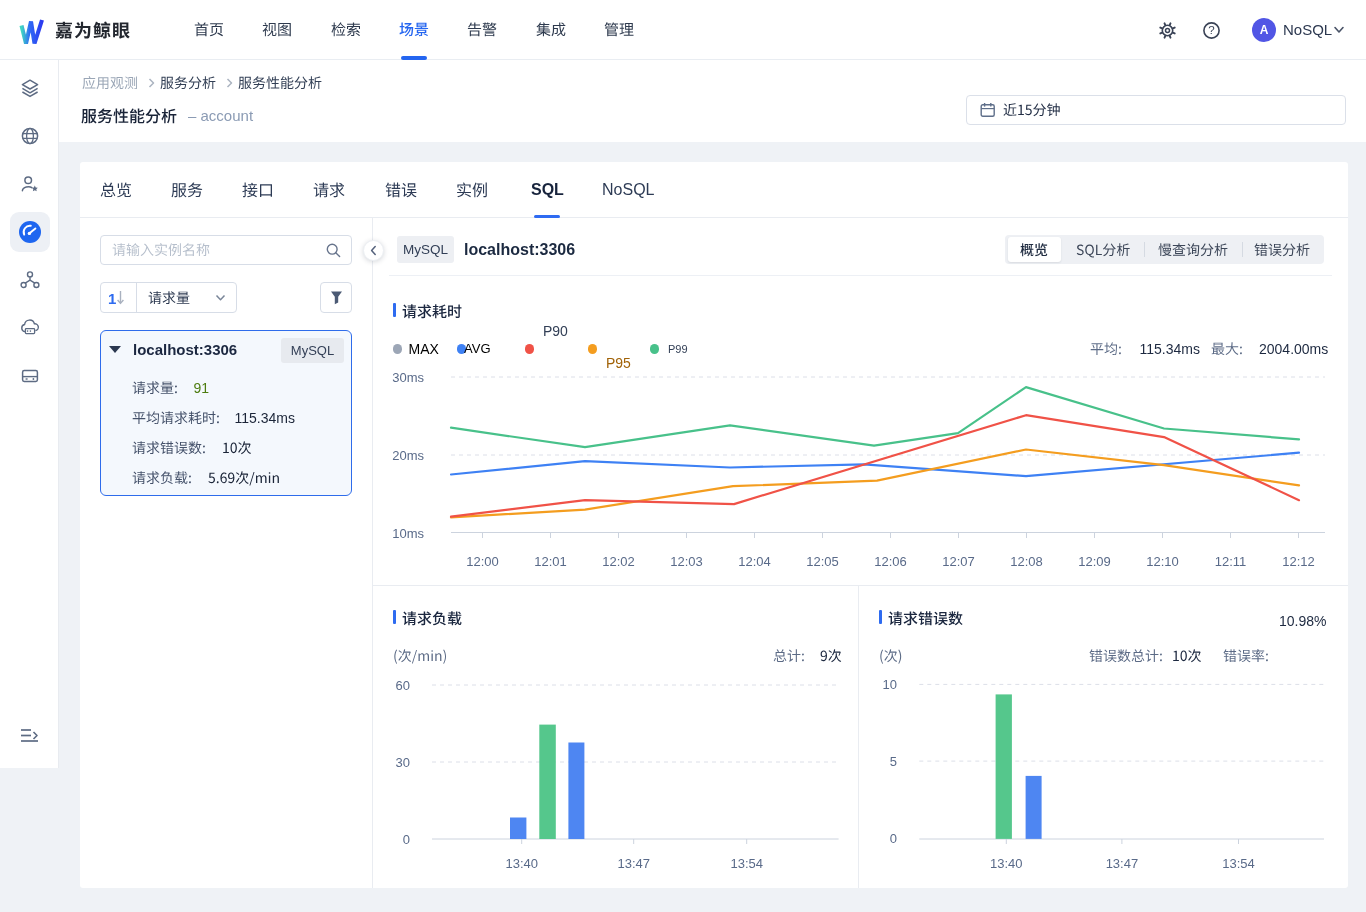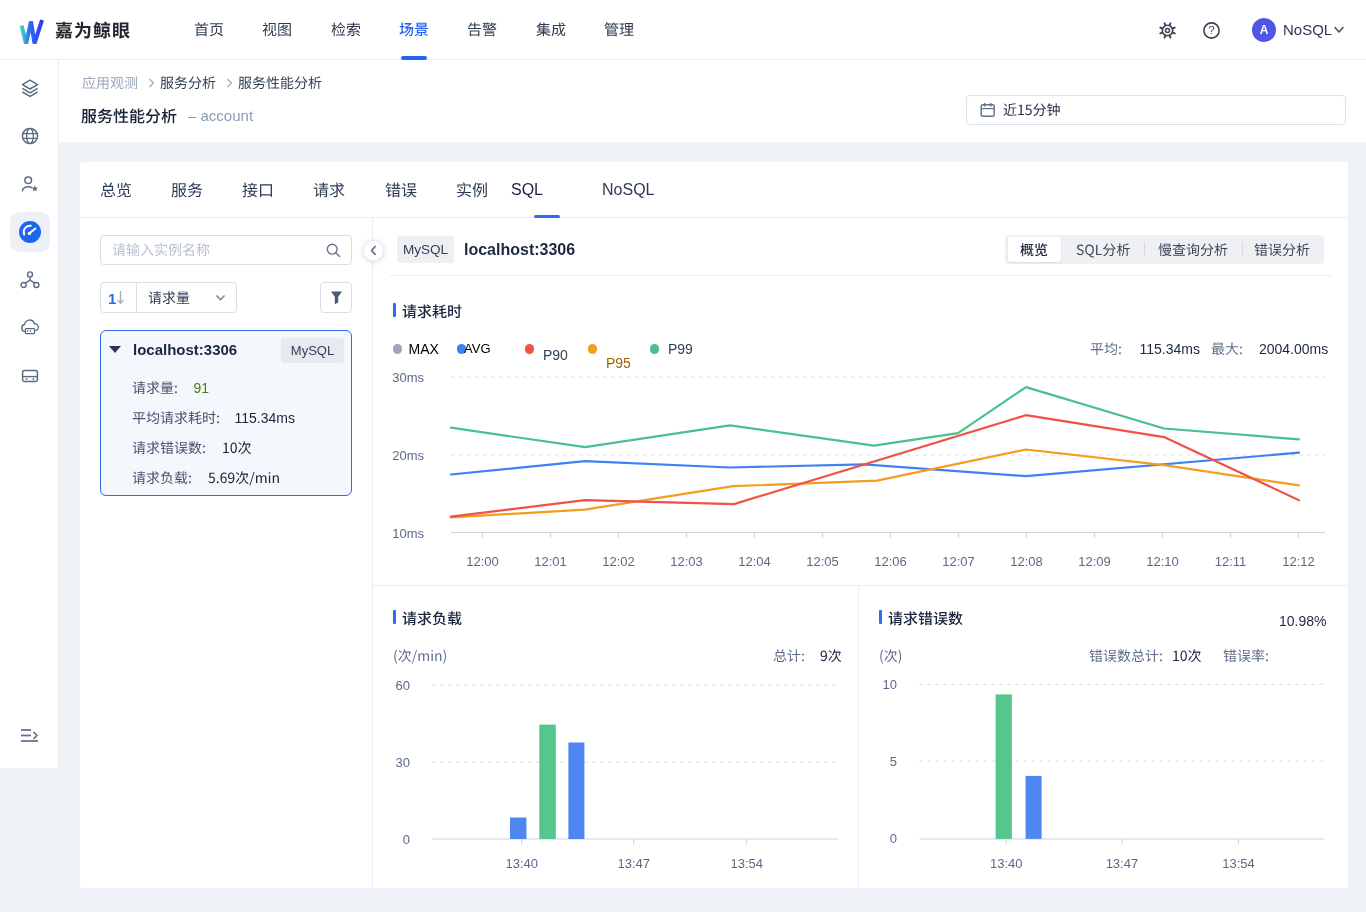--- a/index.html
+++ b/index.html
@@ -154,21 +154,21 @@
   </svg>
 <svg style="position:absolute;left:313.4px;top:179.5px;" width="34" height="21" viewBox="0 -16 34 21">
     <path fill="#2d3b55" d="M1.7 -12.4C2.5 -11.6 3.6 -10.5 4.1 -9.9L4.9 -10.7C4.4 -11.4 3.3 -12.4 2.5 -13.1ZM0.7 -8.4V-7.3H3.1V-1.4C3.1 -0.7 2.6 -0.2 2.3 -0C2.5 0.2 2.8 0.7 2.9 1C3.2 0.7 3.6 0.3 6.3 -1.8C6.2 -2 6 -2.5 5.9 -2.8L4.2 -1.5V-8.4ZM7.9 -3.4H12.9V-2.1H7.9ZM7.9 -4.2V-5.5H12.9V-4.2ZM9.8 -13.4V-12.2H6.1V-11.3H9.8V-10.2H6.5V-9.4H9.8V-8.3H5.6V-7.3H15.4V-8.3H11V-9.4H14.4V-10.2H11V-11.3H14.9V-12.2H11V-13.4ZM6.8 -6.4V1.3H7.9V-1.2H12.9V-0.1C12.9 0.1 12.8 0.2 12.6 0.2C12.4 0.2 11.6 0.2 10.8 0.2C11 0.5 11.1 0.9 11.2 1.2C12.3 1.2 13.1 1.2 13.5 1C14 0.8 14.1 0.5 14.1 -0.1V-6.4Z M17.9 -8C18.9 -7.1 20 -5.8 20.5 -4.9L21.5 -5.7C21 -6.5 19.8 -7.8 18.8 -8.6ZM16.7 -1.4 17.4 -0.3C19.1 -1.3 21.3 -2.6 23.4 -3.9V-0.4C23.4 -0 23.2 0 22.9 0.1C22.6 0.1 21.6 0.1 20.5 0C20.7 0.4 20.8 1 20.9 1.3C22.3 1.3 23.3 1.3 23.8 1.1C24.4 0.9 24.6 0.5 24.6 -0.4V-6.7C26 -3.8 28 -1.3 30.6 -0.1C30.8 -0.4 31.2 -0.9 31.5 -1.1C29.7 -1.9 28.2 -3.2 27 -4.8C28 -5.7 29.4 -7 30.3 -8.1L29.3 -8.9C28.6 -7.9 27.4 -6.6 26.4 -5.7C25.6 -6.8 25 -8.1 24.6 -9.4V-9.6H31V-10.8H29.1L29.7 -11.5C29.1 -12.1 27.8 -12.8 26.8 -13.3L26.1 -12.6C27 -12.1 28.2 -11.3 28.9 -10.8H24.6V-13.4H23.4V-10.8H17V-9.6H23.4V-5.1C20.9 -3.7 18.3 -2.3 16.7 -1.4Z"></path>
   </svg>
 <svg style="position:absolute;left:384.7px;top:179.5px;" width="34" height="21" viewBox="0 -16 34 21">
     <path fill="#2d3b55" d="M2.8 -13.4C2.4 -11.9 1.6 -10.5 0.6 -9.6C0.8 -9.3 1.1 -8.7 1.2 -8.5C1.7 -9 2.2 -9.7 2.6 -10.4H6.4V-11.5H3.2C3.5 -12 3.7 -12.6 3.9 -13.1ZM1 -5.5V-4.4H3.2V-1.2C3.2 -0.5 2.8 -0.1 2.5 0.1C2.7 0.3 2.9 0.8 3 1.1C3.3 0.8 3.7 0.5 6.4 -1C6.3 -1.2 6.2 -1.7 6.2 -2L4.3 -1V-4.4H6.5V-5.5H4.3V-7.7H6.2V-8.8H1.7V-7.7H3.2V-5.5ZM12 -13.4V-11.3H9.8V-13.4H8.7V-11.3H7.1V-10.3H8.7V-8.2H6.7V-7.1H15.3V-8.2H13.1V-10.3H15V-11.3H13.1V-13.4ZM9.8 -10.3H12V-8.2H9.8ZM8.8 -2.1H13.1V-0.4H8.8ZM8.8 -3.1V-4.8H13.1V-3.1ZM7.6 -5.8V1.2H8.8V0.6H13.1V1.2H14.3V-5.8Z M24 -11.6H29.1V-9.4H24ZM22.8 -12.7V-8.4H30.3V-12.7ZM17.6 -12.3C18.5 -11.5 19.6 -10.4 20.1 -9.7L20.9 -10.6C20.4 -11.3 19.3 -12.3 18.4 -13ZM21.9 -4.1V-3H25.5C24.9 -1.4 23.8 -0.3 21.4 0.3C21.6 0.5 22 1 22.1 1.3C24.5 0.5 25.8 -0.6 26.4 -2.3C27.3 -0.5 28.7 0.7 30.7 1.3C30.8 1 31.2 0.5 31.5 0.3C29.5 -0.2 28 -1.4 27.2 -3H31.4V-4.1H26.9C27 -4.6 27 -5.2 27.1 -5.8H30.8V-6.9H22.4V-5.8H25.9C25.9 -5.2 25.8 -4.6 25.7 -4.1ZM19 0.8C19.3 0.5 19.7 0.2 22.2 -1.6C22.1 -1.8 22 -2.3 21.9 -2.6L20.1 -1.4V-8.4H16.7V-7.3H19V-1.5C19 -0.8 18.6 -0.5 18.4 -0.3C18.6 -0 18.9 0.5 19 0.8Z"></path>
   </svg>
 <svg style="position:absolute;left:456.0px;top:179.5px;" width="34" height="21" viewBox="0 -16 34 21">
     <path fill="#2d3b55" d="M8.6 -1.7C10.7 -0.9 12.9 0.2 14.2 1.2L14.9 0.2C13.6 -0.7 11.3 -1.8 9.2 -2.6ZM3.8 -8.9C4.7 -8.4 5.7 -7.6 6.2 -7L7 -7.9C6.5 -8.5 5.4 -9.2 4.6 -9.7ZM2.2 -6.4C3.2 -5.9 4.2 -5.1 4.7 -4.5L5.5 -5.5C4.9 -6 3.9 -6.8 3 -7.2ZM1.4 -11.6V-8.4H2.6V-10.5H13.3V-8.4H14.6V-11.6H9.1C8.9 -12.2 8.4 -13 8 -13.6L6.9 -13.2C7.2 -12.7 7.5 -12.1 7.7 -11.6ZM1.1 -4.1V-3.1H6.9C6 -1.5 4.4 -0.5 1.3 0.2C1.6 0.4 1.9 0.9 2 1.2C5.6 0.4 7.4 -1 8.3 -3.1H15V-4.1H8.7C9.1 -5.6 9.2 -7.5 9.3 -9.7H8C8 -7.4 7.9 -5.6 7.4 -4.1Z M27 -11.6V-2.6H28.1V-11.6ZM29.6 -13.4V-0.4C29.6 -0.1 29.6 -0 29.3 0C29 0 28.2 0 27.2 -0C27.4 0.3 27.6 0.8 27.6 1.2C28.8 1.2 29.7 1.1 30.1 0.9C30.6 0.8 30.8 0.4 30.8 -0.4V-13.4ZM21.7 -4.6C22.3 -4.2 23 -3.6 23.4 -3.2C22.7 -1.6 21.7 -0.4 20.6 0.4C20.8 0.6 21.2 1 21.3 1.3C23.8 -0.4 25.5 -3.8 26 -8.9L25.3 -9L25.1 -9H23C23.3 -9.8 23.5 -10.6 23.6 -11.4H26.3V-12.6H20.8V-11.4H22.4C22 -8.9 21.2 -6.5 20 -4.9C20.3 -4.7 20.7 -4.3 20.9 -4.2C21.6 -5.2 22.2 -6.4 22.7 -7.9H24.8C24.6 -6.6 24.3 -5.4 23.9 -4.3C23.4 -4.7 22.9 -5.1 22.4 -5.5ZM19.4 -13.4C18.8 -11.1 17.7 -8.8 16.5 -7.2C16.7 -6.9 17 -6.3 17.1 -6C17.5 -6.5 17.9 -7.1 18.3 -7.7V1.2H19.4V-10C19.8 -11 20.2 -12.1 20.5 -13.1Z"></path>
   </svg>
-<div style="position:absolute;left:511px;top:162px;height:72px;line-height:56px;white-space:nowrap;font-size:16px;font-weight:normal;color:#17233c">SQL</div>
+<div style="position:absolute;left:531px;top:162px;height:72px;line-height:56px;white-space:nowrap;font-size:16px;font-weight:bold;color:#17233c">SQL</div>
 <div style="position:absolute;left:602px;top:162px;height:40px;line-height:56px;white-space:nowrap;font-size:16px;color:#2d3b55">NoSQL</div>
 <div style="position:absolute;left:534px;top:215px;width:26px;height:3px;background:#2f6bf2;border-radius:2px"></div>
 <div style="position:absolute;left:372px;top:218px;width:1px;height:670px;background:#e9ecf1"></div>
 <div style="position:absolute;left:100px;top:235px;width:252px;height:30px;border:1px solid #d7dde7;border-radius:4px"></div>
 <svg style="position:absolute;left:112px;top:241.3px;" width="100" height="19" viewBox="0 -14 100 19">
     <path fill="#b6bfcc" d="M1.5 -10.8C2.2 -10.2 3.1 -9.2 3.6 -8.6L4.3 -9.4C3.9 -10 2.9 -10.8 2.2 -11.5ZM0.6 -7.4V-6.4H2.7V-1.2C2.7 -0.6 2.3 -0.2 2 -0C2.2 0.2 2.5 0.6 2.6 0.9C2.8 0.6 3.1 0.3 5.5 -1.5C5.4 -1.8 5.2 -2.2 5.2 -2.4L3.7 -1.3V-7.4ZM6.9 -3H11.3V-1.8H6.9ZM6.9 -3.7V-4.8H11.3V-3.7ZM8.6 -11.8V-10.7H5.3V-9.9H8.6V-9H5.7V-8.2H8.6V-7.2H4.9V-6.4H13.4V-7.2H9.6V-8.2H12.6V-9H9.6V-9.9H13V-10.7H9.6V-11.8ZM5.9 -5.6V1.1H6.9V-1.1H11.3V-0.1C11.3 0.1 11.2 0.2 11.1 0.2C10.9 0.2 10.2 0.2 9.5 0.2C9.6 0.4 9.7 0.8 9.8 1.1C10.8 1.1 11.4 1.1 11.8 0.9C12.2 0.7 12.3 0.5 12.3 -0.1V-5.6Z M24.3 -6.3V-1.2H25.1V-6.3ZM26.1 -6.8V-0.1C26.1 0.1 26 0.1 25.8 0.1C25.7 0.1 25.1 0.1 24.5 0.1C24.6 0.4 24.7 0.8 24.7 1C25.6 1 26.1 1 26.5 0.8C26.8 0.7 26.9 0.4 26.9 -0.1V-6.8ZM15 -4.6C15.1 -4.7 15.5 -4.8 16 -4.8H17.1V-2.9C16.1 -2.7 15.3 -2.5 14.6 -2.3L14.8 -1.3L17.1 -1.9V1.1H18V-2.2L19.2 -2.5L19.1 -3.3L18 -3.1V-4.8H19.1V-5.8H18V-7.9H17.1V-5.8H15.8C16.2 -6.8 16.6 -7.9 16.8 -9.1H19.1V-10.1H17C17.1 -10.6 17.2 -11.1 17.3 -11.6L16.3 -11.7C16.3 -11.2 16.2 -10.6 16.1 -10.1H14.7V-9.1H15.9C15.7 -8 15.4 -7 15.3 -6.7C15.1 -6 14.9 -5.6 14.7 -5.5C14.8 -5.3 14.9 -4.8 15 -4.6ZM23.2 -11.8C22.3 -10.3 20.6 -8.9 18.9 -8.2C19.1 -8 19.4 -7.6 19.6 -7.4C19.9 -7.6 20.3 -7.8 20.7 -8V-7.4H25.9V-8.1C26.2 -7.9 26.6 -7.7 27 -7.5C27.1 -7.8 27.4 -8.1 27.6 -8.3C26.2 -9 24.8 -9.8 23.8 -11L24.1 -11.4ZM21.1 -8.3C21.9 -8.9 22.6 -9.6 23.2 -10.3C23.9 -9.5 24.7 -8.9 25.6 -8.3ZM22.6 -5.7V-4.6H20.7V-5.7ZM19.8 -6.5V1.1H20.7V-1.8H22.6V0C22.6 0.1 22.6 0.2 22.5 0.2C22.3 0.2 22 0.2 21.5 0.2C21.6 0.4 21.8 0.8 21.8 1C22.4 1 22.8 1 23.1 0.9C23.4 0.7 23.5 0.5 23.5 0V-6.5ZM20.7 -3.8H22.6V-2.6H20.7Z M32.1 -10.6C33.1 -9.9 33.8 -9.1 34.4 -8.3C33.5 -4.3 31.7 -1.4 28.6 0.2C28.9 0.4 29.3 0.8 29.5 1C32.4 -0.6 34.2 -3.2 35.2 -6.9C36.8 -4 37.8 -0.8 41 1C41 0.6 41.3 0.1 41.5 -0.2C36.8 -3 37.3 -8.3 32.8 -11.5Z M49.5 -1.5C51.4 -0.8 53.3 0.2 54.4 1L55 0.2C53.9 -0.6 51.9 -1.6 50 -2.3ZM45.4 -7.8C46.1 -7.4 47 -6.7 47.4 -6.2L48.1 -6.9C47.7 -7.4 46.7 -8.1 46 -8.5ZM44 -5.6C44.8 -5.2 45.7 -4.5 46.1 -4L46.8 -4.8C46.3 -5.3 45.4 -5.9 44.6 -6.3ZM43.3 -10.2V-7.3H44.3V-9.2H53.7V-7.3H54.8V-10.2H50C49.8 -10.7 49.4 -11.3 49 -11.9L48 -11.5C48.3 -11.1 48.5 -10.6 48.7 -10.2ZM43 -3.6V-2.7H48C47.3 -1.3 45.8 -0.4 43.1 0.2C43.4 0.4 43.6 0.8 43.7 1.1C46.9 0.4 48.5 -0.9 49.3 -2.7H55.1V-3.6H49.6C50 -4.9 50.1 -6.6 50.1 -8.5H49C49 -6.5 48.9 -4.9 48.5 -3.6Z M65.7 -10.1V-2.3H66.6V-10.1ZM67.9 -11.7V-0.3C67.9 -0.1 67.9 -0 67.6 0C67.4 0 66.7 0 65.8 -0C66 0.3 66.1 0.7 66.2 1C67.2 1 68 1 68.4 0.8C68.8 0.7 68.9 0.4 68.9 -0.3V-11.7ZM61 -4.1C61.5 -3.7 62.1 -3.2 62.5 -2.8C61.9 -1.4 61 -0.3 60 0.3C60.2 0.5 60.5 0.9 60.7 1.1C62.8 -0.4 64.3 -3.3 64.8 -7.8L64.1 -7.9L64 -7.9H62.2C62.4 -8.6 62.5 -9.3 62.7 -10H65V-11H60.2V-10H61.6C61.2 -7.8 60.5 -5.7 59.5 -4.3C59.7 -4.1 60.1 -3.8 60.3 -3.6C60.9 -4.5 61.4 -5.6 61.9 -6.9H63.7C63.5 -5.8 63.3 -4.7 62.9 -3.8C62.5 -4.1 62 -4.5 61.6 -4.8ZM59 -11.7C58.4 -9.7 57.5 -7.7 56.5 -6.3C56.6 -6.1 56.9 -5.5 57 -5.3C57.3 -5.7 57.7 -6.2 58 -6.8V1.1H59V-8.8C59.3 -9.6 59.7 -10.6 59.9 -11.5Z M73.7 -7.4C74.4 -6.9 75.2 -6.2 75.8 -5.7C74.2 -4.8 72.4 -4.2 70.7 -3.8C70.9 -3.6 71.1 -3.1 71.2 -2.9C72 -3 72.8 -3.3 73.5 -3.5V1.1H74.6V0.4H80.8V1.1H81.9V-4.8H76.3C78.6 -6 80.7 -7.7 81.8 -10L81.1 -10.4L80.9 -10.4H76C76.3 -10.8 76.6 -11.2 76.9 -11.6L75.7 -11.8C74.9 -10.5 73.3 -8.9 71 -7.8C71.2 -7.6 71.6 -7.3 71.7 -7C73 -7.7 74.1 -8.5 75.1 -9.4H80.3C79.4 -8.2 78.2 -7.1 76.8 -6.2C76.2 -6.8 75.2 -7.5 74.5 -8ZM80.8 -0.6H74.6V-3.8H80.8Z M91.2 -6.3C90.8 -4.5 90.3 -2.8 89.5 -1.7C89.7 -1.6 90.2 -1.3 90.3 -1.1C91.1 -2.4 91.8 -4.2 92.1 -6.1ZM94.9 -6.2C95.6 -4.6 96.2 -2.6 96.3 -1.3L97.3 -1.6C97.1 -2.9 96.5 -4.9 95.9 -6.4ZM91.4 -11.7C91.1 -9.9 90.5 -8.2 89.7 -6.9V-7.7H87.9V-10.2C88.6 -10.4 89.2 -10.6 89.7 -10.8L89.1 -11.6C88.1 -11.2 86.4 -10.8 84.9 -10.5C85 -10.3 85.1 -9.9 85.2 -9.7C85.7 -9.8 86.3 -9.9 86.9 -10V-7.7H84.8V-6.8H86.8C86.3 -5.2 85.3 -3.3 84.5 -2.3C84.6 -2.1 84.9 -1.7 85 -1.4C85.7 -2.3 86.4 -3.7 86.9 -5.1V1.1H87.9V-5.2C88.4 -4.6 88.9 -3.8 89.1 -3.4L89.7 -4.2C89.5 -4.5 88.3 -5.8 87.9 -6.2V-6.8H89.6L89.5 -6.7C89.8 -6.6 90.2 -6.3 90.4 -6.1C90.9 -6.9 91.4 -7.8 91.7 -8.9H93.1V-0.2C93.1 0 93.1 0.1 92.9 0.1C92.7 0.1 92.1 0.1 91.4 0.1C91.6 0.3 91.8 0.8 91.8 1.1C92.7 1.1 93.3 1 93.7 0.9C94.1 0.7 94.2 0.4 94.2 -0.2V-8.9H96.1C95.9 -8.4 95.6 -7.9 95.3 -7.4L96.3 -7.1C96.7 -7.9 97.1 -8.9 97.4 -9.8L96.7 -10L96.6 -9.9H92.1C92.2 -10.4 92.3 -11 92.5 -11.5Z"></path>
   </svg>
 <svg style="position:absolute;left:325px;top:242px;" width="17" height="17" viewBox="0 0 17 17">
     <circle cx="7.2" cy="7.2" r="4.9" fill="none" stroke="#67748c" stroke-width="1.4"></circle>
     <line x1="10.8" y1="10.8" x2="14.6" y2="14.6" stroke="#67748c" stroke-width="1.4" stroke-linecap="round"></line>
@@ -243,23 +243,23 @@
 <svg style="position:absolute;left:402px;top:301.5px;" width="62" height="20" viewBox="0 -15 62 20">
     <path fill="#1c2840" d="M1.4 -11.5C2.2 -10.8 3.2 -9.8 3.7 -9.1L4.7 -10.1C4.2 -10.8 3.1 -11.7 2.3 -12.4ZM0.6 -8V-6.6H2.6V-1.5C2.6 -0.8 2.2 -0.3 1.9 -0.1C2.1 0.1 2.5 0.7 2.6 1.1C2.9 0.7 3.3 0.4 5.9 -1.7C5.8 -2 5.5 -2.5 5.4 -2.9L4 -1.8V-8ZM7.6 -3.1H12V-2H7.6ZM7.6 -4V-5H12V-4ZM9.1 -12.7V-11.5H5.7V-10.5H9.1V-9.7H6.1V-8.7H9.1V-7.8H5.2V-6.8H14.4V-7.8H10.5V-8.7H13.5V-9.7H10.5V-10.5H14V-11.5H10.5V-12.7ZM6.3 -6V1.3H7.6V-1H12V-0.2C12 -0 11.9 0 11.7 0C11.5 0 10.8 0 10.1 0C10.2 0.3 10.4 0.9 10.5 1.2C11.5 1.2 12.2 1.2 12.7 1C13.2 0.8 13.3 0.4 13.3 -0.2V-6Z M16.6 -7.4C17.5 -6.5 18.6 -5.3 19 -4.5L20.2 -5.4C19.7 -6.2 18.6 -7.3 17.7 -8.1ZM15.5 -1.5 16.5 -0.2C18 -1.1 19.9 -2.3 21.7 -3.4V-0.6C21.7 -0.3 21.6 -0.2 21.4 -0.2C21.1 -0.2 20.1 -0.2 19.1 -0.2C19.3 0.2 19.5 0.9 19.6 1.3C20.9 1.3 21.9 1.2 22.4 1C23 0.8 23.2 0.3 23.2 -0.6V-5.7C24.5 -3.2 26.2 -1.2 28.5 -0C28.7 -0.4 29.2 -1 29.5 -1.3C28 -1.9 26.7 -3 25.6 -4.4C26.5 -5.2 27.7 -6.4 28.6 -7.4L27.3 -8.3C26.7 -7.4 25.7 -6.3 24.8 -5.5C24.1 -6.5 23.6 -7.6 23.2 -8.7V-8.9H29.1V-10.3H27.4L28 -11C27.4 -11.5 26.2 -12.2 25.2 -12.6L24.4 -11.7C25.2 -11.3 26.1 -10.7 26.8 -10.3H23.2V-12.6H21.7V-10.3H15.9V-8.9H21.7V-4.9C19.5 -3.6 17 -2.3 15.5 -1.5Z M33.1 -12.7V-11.1H30.9V-9.9H33.1V-8.6H31.1V-7.4H33.1V-6.1H30.6V-4.9H32.8C32.2 -3.7 31.3 -2.5 30.4 -1.8C30.6 -1.4 30.9 -0.9 31.1 -0.5C31.8 -1.1 32.5 -2.2 33.1 -3.3V1.2H34.4V-3.4C35 -2.7 35.5 -1.9 35.8 -1.5L36.7 -2.6C36.4 -2.9 35.3 -4.2 34.6 -4.9H36.7V-6.1H34.4V-7.4H36.1V-8.6H34.4V-9.9H36.4V-11.1H34.4V-12.7ZM42.4 -12.6C41.1 -11.7 38.8 -10.9 36.7 -10.3C36.9 -10 37.1 -9.6 37.2 -9.2C37.9 -9.4 38.6 -9.6 39.3 -9.9V-7.9L36.9 -7.5L37.1 -6.2L39.3 -6.6V-4.5L36.6 -4.1L36.8 -2.9L39.3 -3.2V-0.9C39.3 0.6 39.7 1.1 41.1 1.1C41.3 1.1 42.6 1.1 42.9 1.1C44.1 1.1 44.4 0.4 44.6 -1.7C44.2 -1.8 43.7 -2.1 43.4 -2.3C43.3 -0.6 43.2 -0.2 42.8 -0.2C42.5 -0.2 41.5 -0.2 41.3 -0.2C40.8 -0.2 40.7 -0.3 40.7 -0.9V-3.4L44.5 -4L44.3 -5.3L40.7 -4.8V-6.8L43.9 -7.3L43.7 -8.6L40.7 -8.1V-10.3C41.8 -10.7 42.8 -11.2 43.6 -11.7Z M52 -6.6C52.8 -5.5 53.8 -3.9 54.2 -3L55.5 -3.8C55 -4.7 54 -6.1 53.2 -7.2ZM49.7 -5.9V-2.8H47.5V-5.9ZM49.7 -7.2H47.5V-10.2H49.7ZM46.1 -11.4V-0.3H47.5V-1.5H51V-11.4ZM56.4 -12.6V-9.8H51.6V-8.4H56.4V-0.8C56.4 -0.4 56.2 -0.3 55.9 -0.3C55.6 -0.3 54.5 -0.3 53.4 -0.4C53.6 0 53.8 0.7 53.9 1.1C55.4 1.1 56.4 1.1 57 0.8C57.6 0.6 57.8 0.2 57.8 -0.7V-8.4H59.5V-9.8H57.8V-12.6Z"></path>
   </svg>
 <div style="position:absolute;left:392.7px;top:344.2px;width:9.6px;height:9.6px;border-radius:50%;background:#9ca6b6"></div>
 <div style="position:absolute;left:456.7px;top:344.2px;width:9.6px;height:9.6px;border-radius:50%;background:#3e81f4"></div>
 <div style="position:absolute;left:524.7px;top:344.2px;width:9.6px;height:9.6px;border-radius:50%;background:#f05247"></div>
 <div style="position:absolute;left:587.7px;top:344.2px;width:9.6px;height:9.6px;border-radius:50%;background:#f49d1f"></div>
 <div style="position:absolute;left:649.7px;top:344.2px;width:9.6px;height:9.6px;border-radius:50%;background:#48c18a"></div>
 <div style="position:absolute;left:408.5px;top:338px;height:22px;line-height:22px;white-space:nowrap;font-size:14px;color:#000000">MAX</div>
 <div style="position:absolute;left:464px;top:338px;height:22px;line-height:22px;white-space:nowrap;font-size:13px;color:#000000">AVG</div>
-<div style="position:absolute;left:543px;top:344px;height:22px;line-height:22px;white-space:nowrap;font-size:14px;color:#313e55">P90</div>
+<div style="position:absolute;left:543px;top:320px;height:22px;line-height:22px;white-space:nowrap;font-size:14px;color:#313e55">P90</div>
 <div style="position:absolute;left:606px;top:352px;height:22px;line-height:22px;white-space:nowrap;font-size:14px;color:#a16207">P95</div>
-<div style="position:absolute;left:668px;top:338px;height:22px;line-height:22px;white-space:nowrap;font-size:14px;color:#313e55">P99</div>
+<div style="position:absolute;left:668px;top:338px;height:22px;line-height:22px;white-space:nowrap;font-size:11px;color:#313e55">P99</div>
 <svg style="position:absolute;left:1090px;top:340.3px;" width="34" height="19" viewBox="0 -14 34 19">
     <path fill="#5c6b86" d="M2.4 -8.8C3 -7.8 3.5 -6.4 3.7 -5.6L4.7 -5.9C4.5 -6.7 3.9 -8.1 3.4 -9.1ZM10.6 -9.2C10.2 -8.1 9.6 -6.7 9 -5.8L10 -5.5C10.5 -6.4 11.2 -7.7 11.7 -8.9ZM0.7 -4.9V-3.8H6.4V1.1H7.5V-3.8H13.3V-4.9H7.5V-9.8H12.5V-10.8H1.5V-9.8H6.4V-4.9Z M20.8 -6.5C21.7 -5.8 22.8 -4.7 23.3 -4.1L24 -4.9C23.4 -5.4 22.3 -6.4 21.4 -7.1ZM19.7 -1.7 20.1 -0.7C21.5 -1.5 23.5 -2.5 25.2 -3.5L25 -4.4C23.1 -3.4 21 -2.3 19.7 -1.7ZM22 -11.8C21.3 -9.9 20.2 -8.1 19 -7C19.2 -6.8 19.5 -6.4 19.7 -6.2C20.3 -6.8 21 -7.6 21.5 -8.5H26C25.9 -2.8 25.7 -0.5 25.2 -0.1C25 0.1 24.9 0.2 24.6 0.2C24.2 0.2 23.3 0.2 22.3 0.1C22.5 0.4 22.6 0.8 22.7 1.1C23.5 1.1 24.4 1.1 24.9 1.1C25.5 1.1 25.8 0.9 26.1 0.5C26.6 -0.2 26.8 -2.4 27 -9C27 -9.1 27 -9.5 27 -9.5H22.1C22.4 -10.2 22.7 -10.8 22.9 -11.5ZM14.5 -1.7 14.9 -0.7C16.2 -1.3 17.9 -2.2 19.6 -3.1L19.3 -4L17.4 -3V-7.4H19.1V-8.4H17.4V-11.6H16.4V-8.4H14.6V-7.4H16.4V-2.6C15.7 -2.2 15 -1.9 14.5 -1.7Z M29.9 -5.5C30.4 -5.5 30.9 -5.9 30.9 -6.4C30.9 -7 30.4 -7.4 29.9 -7.4C29.4 -7.4 29 -7 29 -6.4C29 -5.9 29.4 -5.5 29.9 -5.5ZM29.9 0.2C30.4 0.2 30.9 -0.2 30.9 -0.8C30.9 -1.4 30.4 -1.8 29.9 -1.8C29.4 -1.8 29 -1.4 29 -0.8C29 -0.2 29.4 0.2 29.9 0.2Z"></path>
   </svg>
 <div style="position:absolute;left:1139.5px;top:338px;height:22px;line-height:22px;white-space:nowrap;font-size:14px;color:#1d2940">115.34ms</div>
 <svg style="position:absolute;left:1210.5px;top:340.3px;" width="34" height="19" viewBox="0 -14 34 19">
     <path fill="#5c6b86" d="M3.5 -8.9H10.5V-7.9H3.5ZM3.5 -10.6H10.5V-9.6H3.5ZM2.5 -11.3V-7.2H11.6V-11.3ZM5.5 -5.5V-4.5H3V-5.5ZM0.7 -0.6 0.8 0.3 5.5 -0.2V1.1H6.6V-0.4L7.3 -0.5V-1.3L6.6 -1.2V-5.5H13.3V-6.4H0.7V-5.5H2V-0.7ZM7.1 -4.6V-3.8H7.9L7.7 -3.7C8.1 -2.6 8.7 -1.7 9.4 -1C8.6 -0.4 7.8 0 6.9 0.3C7.1 0.5 7.3 0.9 7.4 1.1C8.3 0.7 9.3 0.3 10.1 -0.4C10.9 0.3 11.8 0.8 12.9 1.1C13 0.8 13.3 0.4 13.5 0.3C12.5 0 11.6 -0.4 10.8 -1C11.7 -1.9 12.4 -3 12.9 -4.4L12.3 -4.7L12.1 -4.6ZM8.6 -3.8H11.6C11.3 -2.9 10.7 -2.2 10.1 -1.6C9.5 -2.2 8.9 -2.9 8.6 -3.8ZM5.5 -3.8V-2.8H3V-3.8ZM5.5 -2V-1.1L3 -0.8V-2Z M20.5 -11.7C20.4 -10.6 20.5 -9.2 20.2 -7.7H14.9V-6.7H20.1C19.5 -4 18.1 -1.3 14.6 0.2C14.9 0.4 15.2 0.8 15.4 1.1C18.8 -0.5 20.3 -3.2 21 -5.9C22.1 -2.7 23.9 -0.2 26.6 1.1C26.8 0.8 27.1 0.4 27.4 0.1C24.7 -1 22.9 -3.6 21.9 -6.7H27.2V-7.7H21.4C21.6 -9.2 21.6 -10.6 21.6 -11.7Z M29.9 -5.5C30.4 -5.5 30.9 -5.9 30.9 -6.4C30.9 -7 30.4 -7.4 29.9 -7.4C29.4 -7.4 29 -7 29 -6.4C29 -5.9 29.4 -5.5 29.9 -5.5ZM29.9 0.2C30.4 0.2 30.9 -0.2 30.9 -0.8C30.9 -1.4 30.4 -1.8 29.9 -1.8C29.4 -1.8 29 -1.4 29 -0.8C29 -0.2 29.4 0.2 29.9 0.2Z"></path>
   </svg>
 <div style="position:absolute;left:1259px;top:338px;height:22px;line-height:22px;white-space:nowrap;font-size:14px;color:#1d2940">2004.00ms</div>
 <svg style="position:absolute;left:373px;top:360px;" width="975" height="210" viewBox="0 0 975 210">
 <line x1="78" y1="17" x2="952" y2="17" stroke="#dcdfe8" stroke-width="1" stroke-dasharray="4 4"></line>

